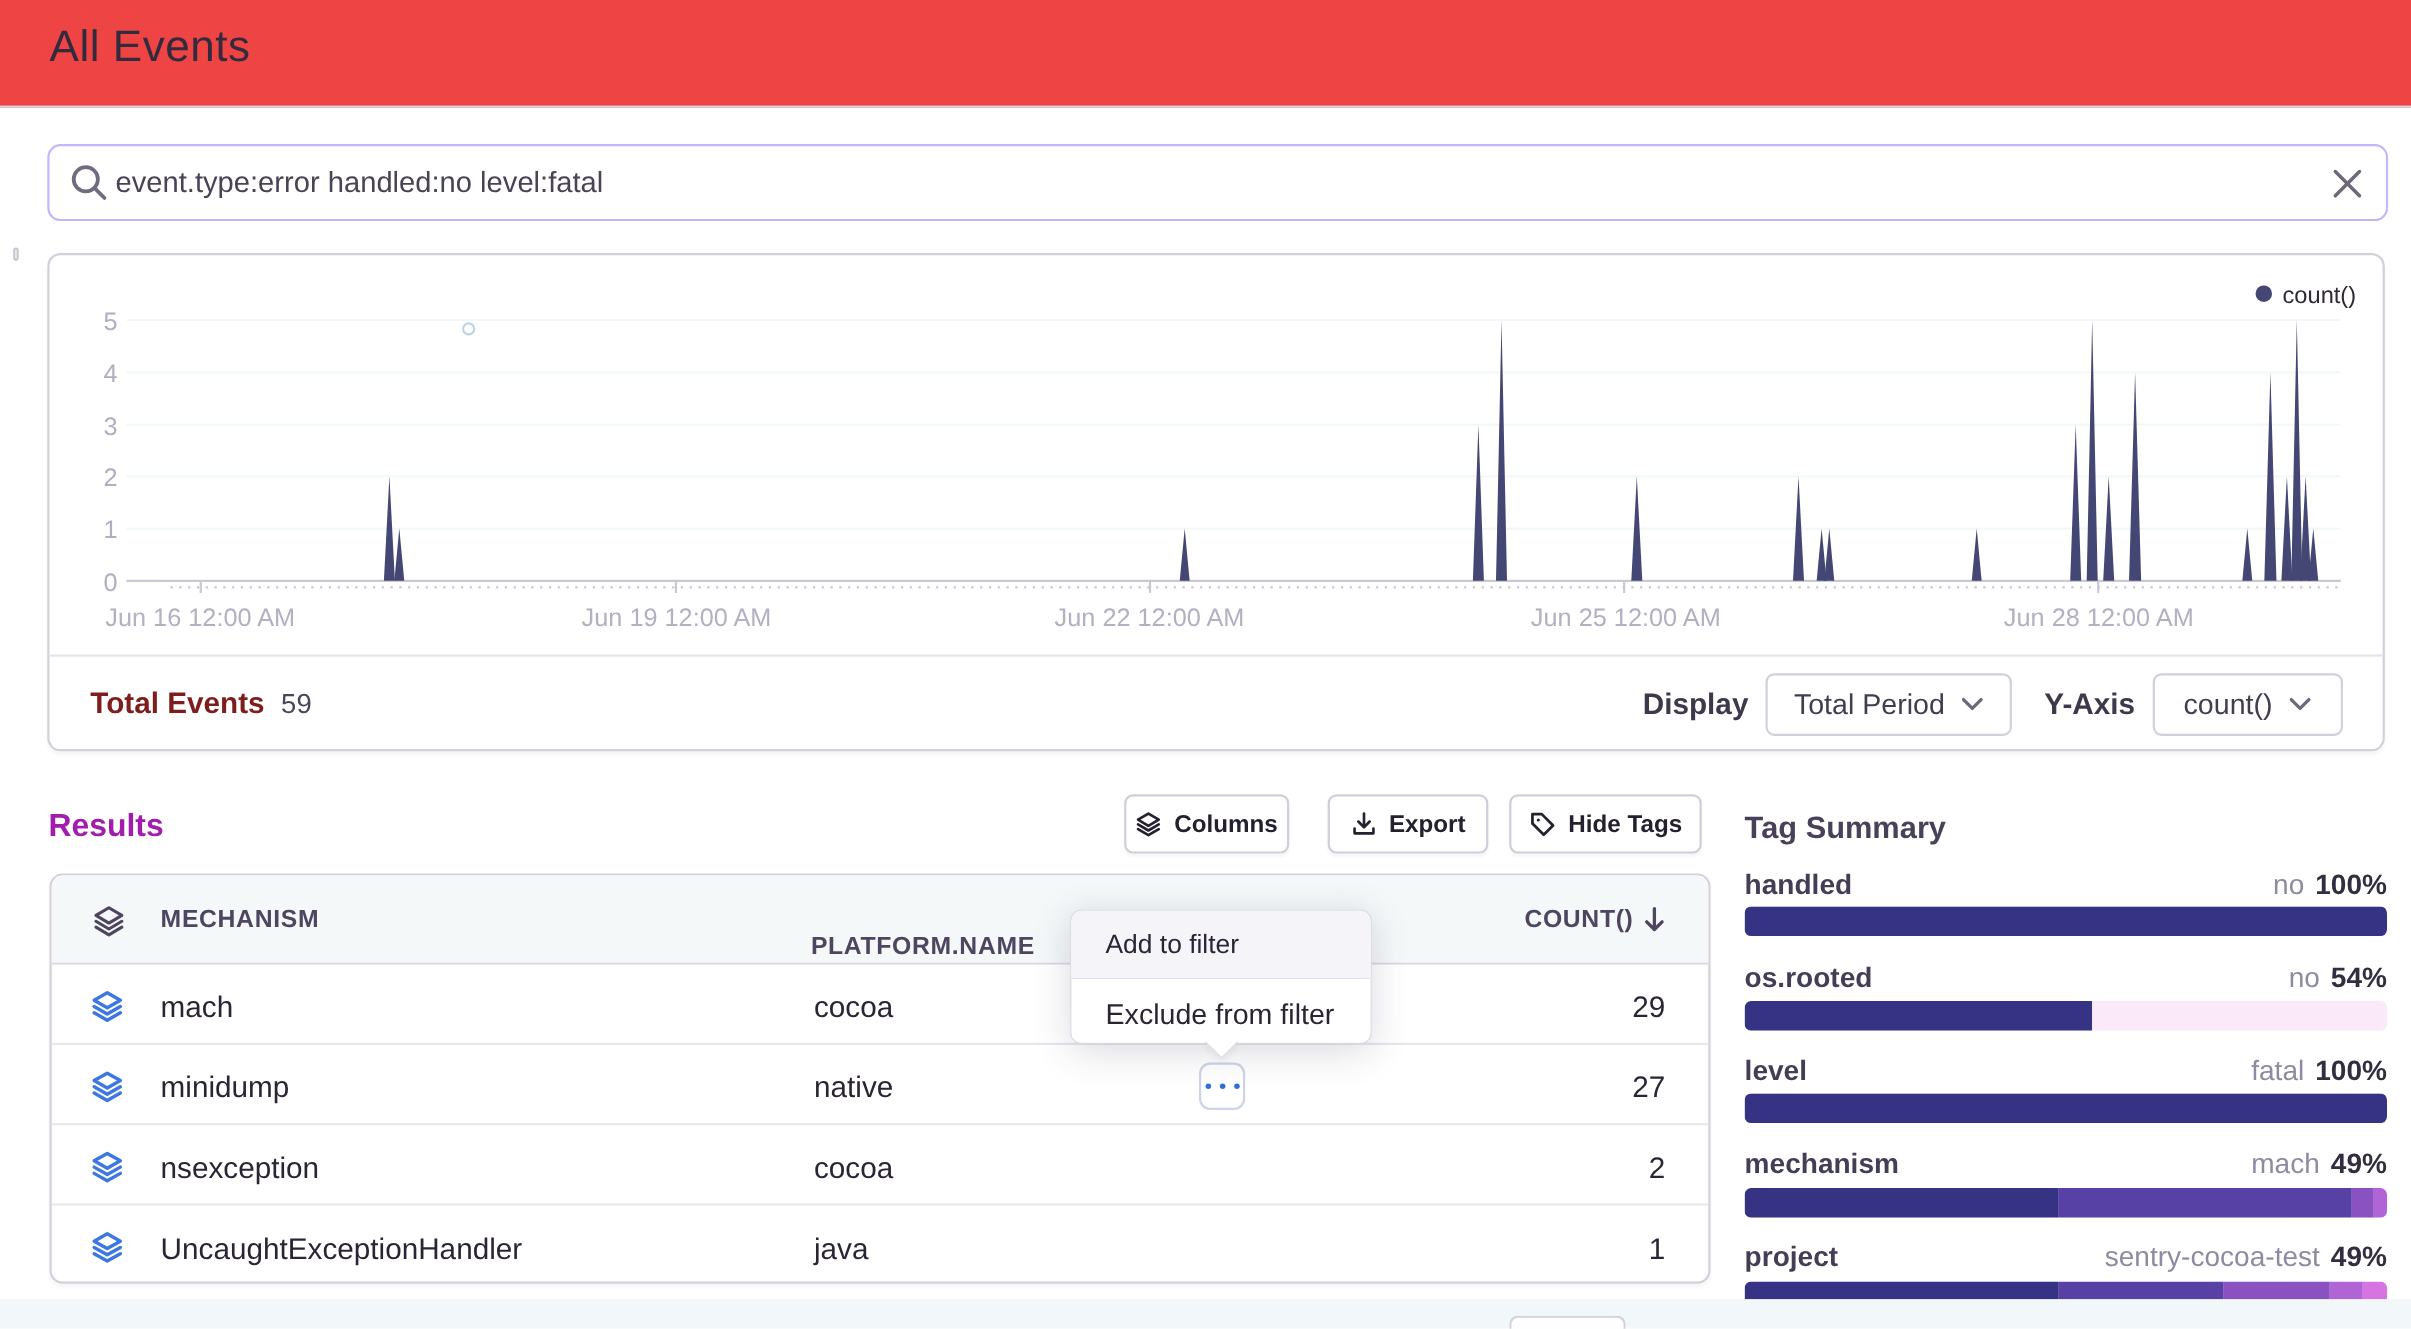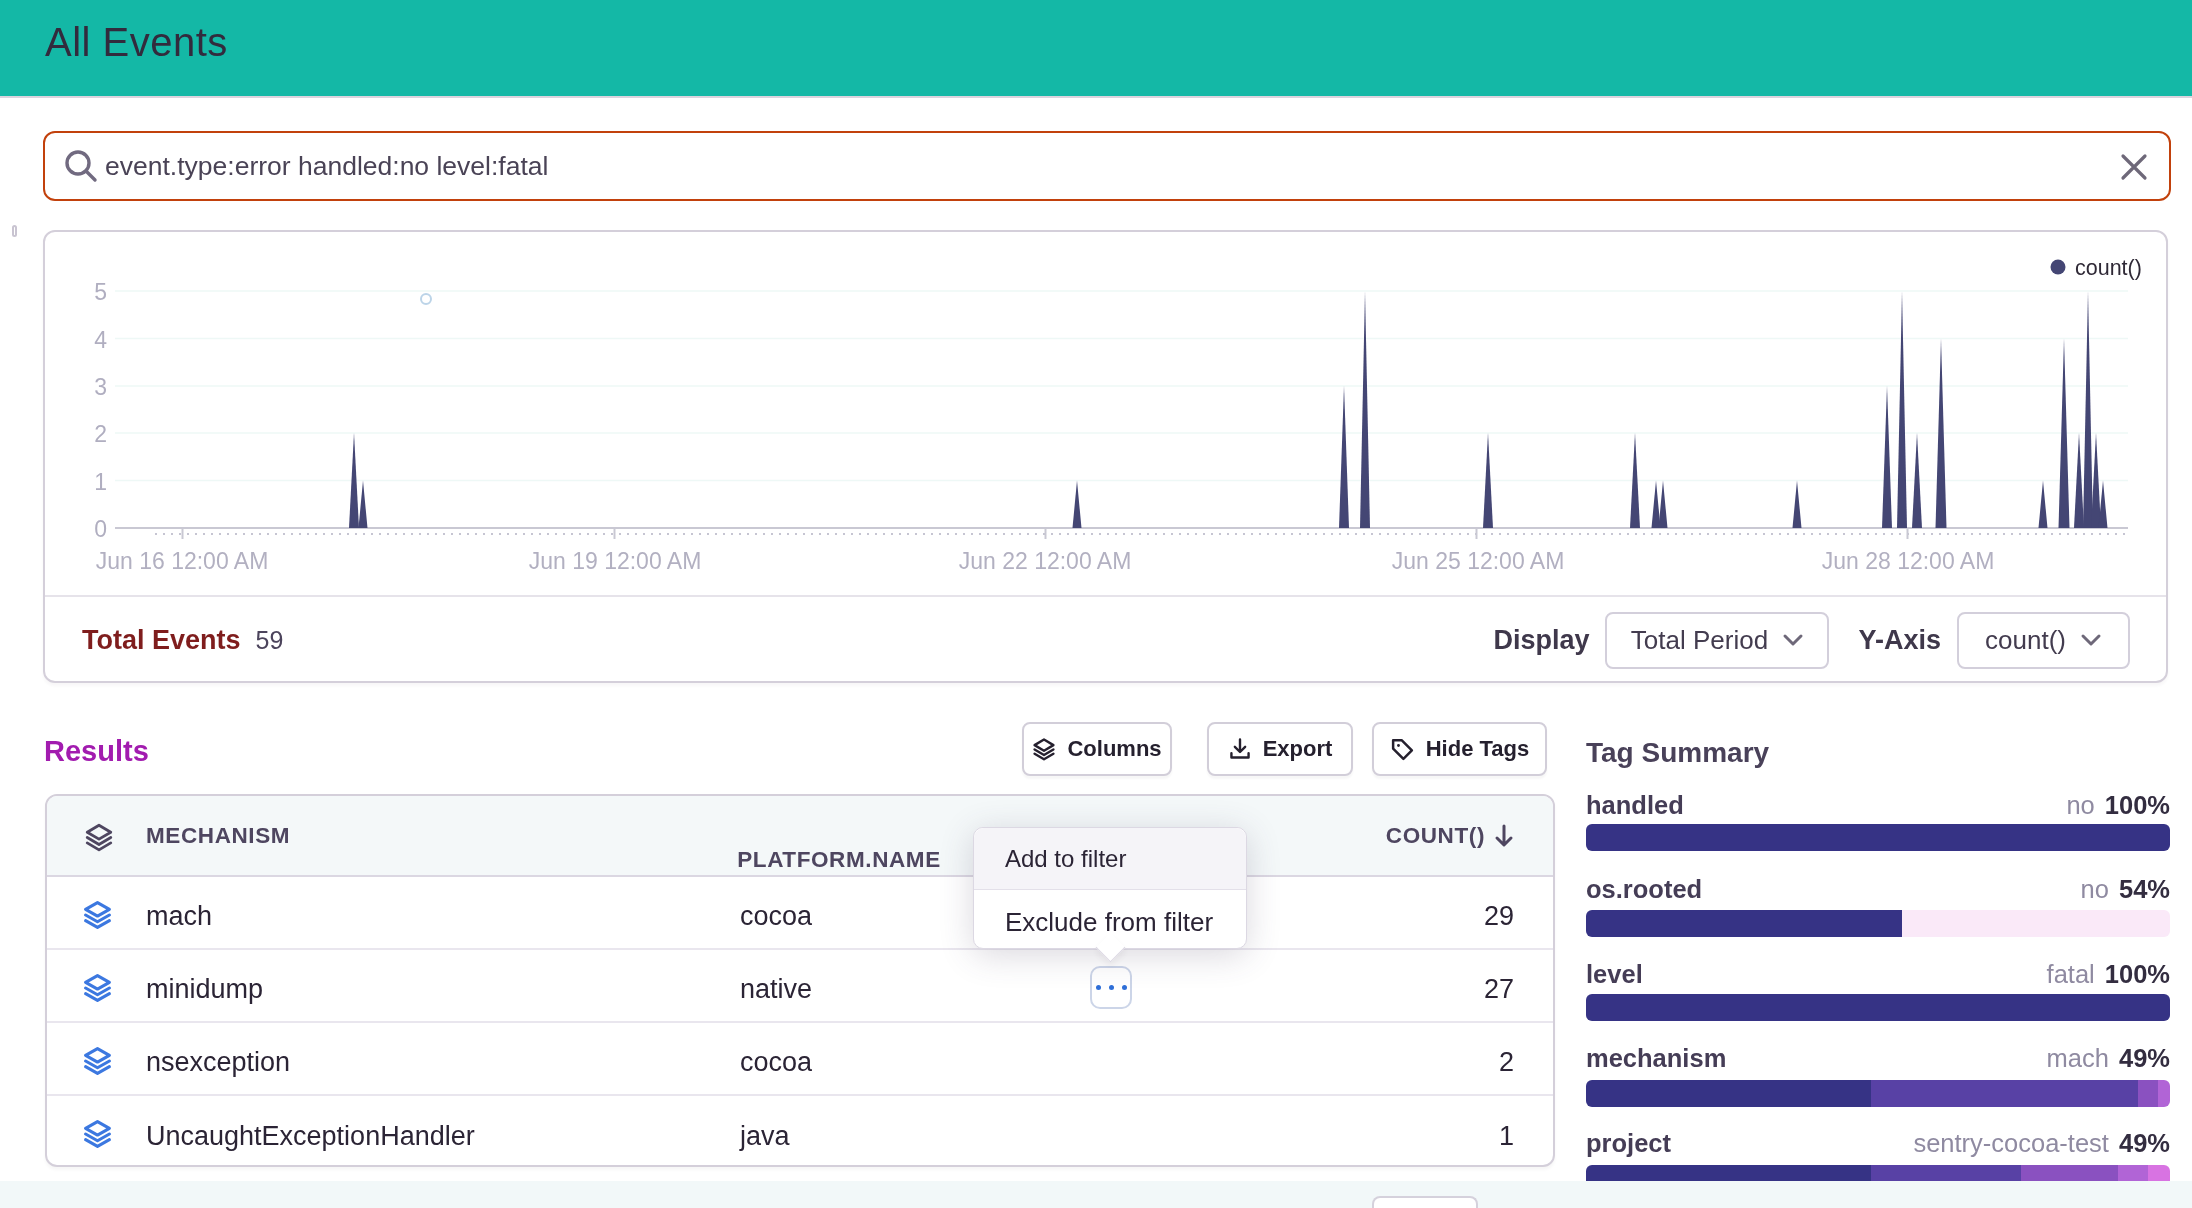--- a/index.html
+++ b/index.html
@@ -1,25 +1,25 @@
 <!DOCTYPE html>
 <html><head>
 <meta charset="utf-8">
 <style>
   * { margin:0; padding:0; box-sizing:border-box; }
   html,body { width:2192px; height:1208px; overflow:hidden; }
   body { font-family:"Liberation Sans", sans-serif; background:#ffffff; position:relative; color:#2b2435; }
   .abs { position:absolute; }
 
   
-  .header { left:0; top:0; width:2192px; height:98px; background:#14b8a6; border-bottom:2px solid #dad4de; }
+  .header { left:0; top:0; width:2192px; height:98px; background:#ef4444; border-bottom:2px solid #dad4de; }
   .header h1 { position:absolute; left:45px; top:20px; font-size:40px; font-weight:400; color:#322b3d; letter-spacing:0.5px; }
 
   
-  .search { left:43px; top:131px; width:2128px; height:70px; background:#fff; border:2px solid #c2410c; border-radius:12px; }
+  .search { left:43px; top:131px; width:2128px; height:70px; background:#fff; border:2px solid #c4b5fd; border-radius:12px; }
   .search .qtext { position:absolute; left:60px; top:50%; transform:translateY(-50%); font-size:26.5px; color:#4a4356; }
 
   
   .panel { left:43px; top:230px; width:2125px; height:453px; background:#fff; border:2px solid #d4cfda; border-radius:12px; box-shadow:0 3px 3px rgba(50,40,60,0.035); }
   .chart-footer { position:absolute; left:0; top:363px; width:100%; height:88px; border-top:2px solid #e6e3ea; }
   .cf-left { position:absolute; left:37px; top:50%; transform:translateY(-50%); font-size:27px; }
   .cf-left b { color:#7f1d1d; font-weight:700; }
   .cf-left span { margin-left:15px; font-size:25px; color:#4c445c; }
   .drop-label { font-size:27px; font-weight:700; color:#3f384b; }
   .dropbtn { display:inline-flex; align-items:center; justify-content:center; height:57px; background:#fff; border:2px solid #d3cfdb; border-radius:8px; font-size:26px; color:#433c4f; font-weight:400; }

